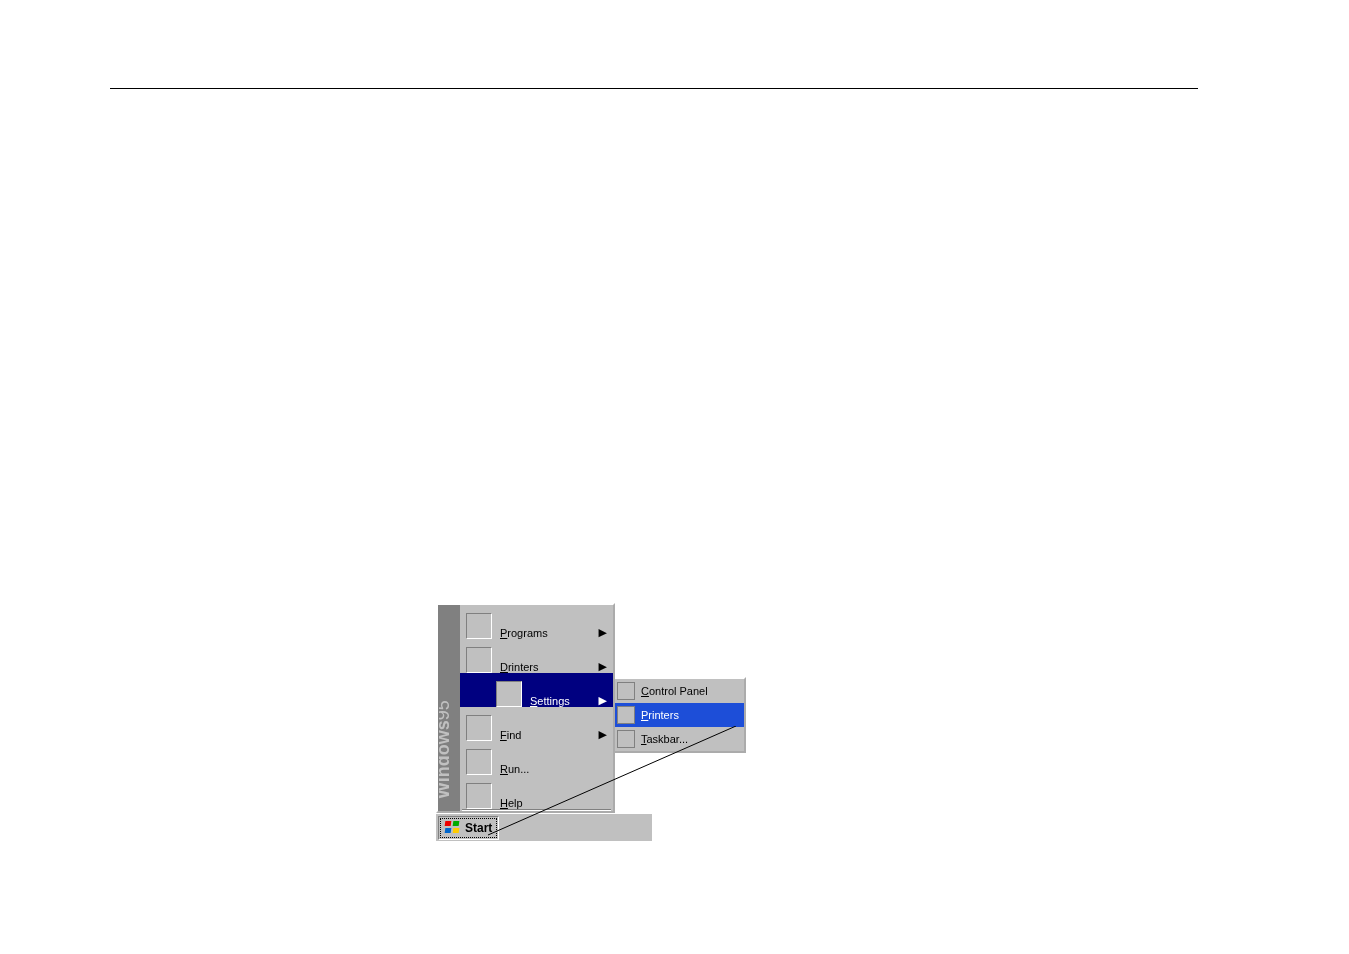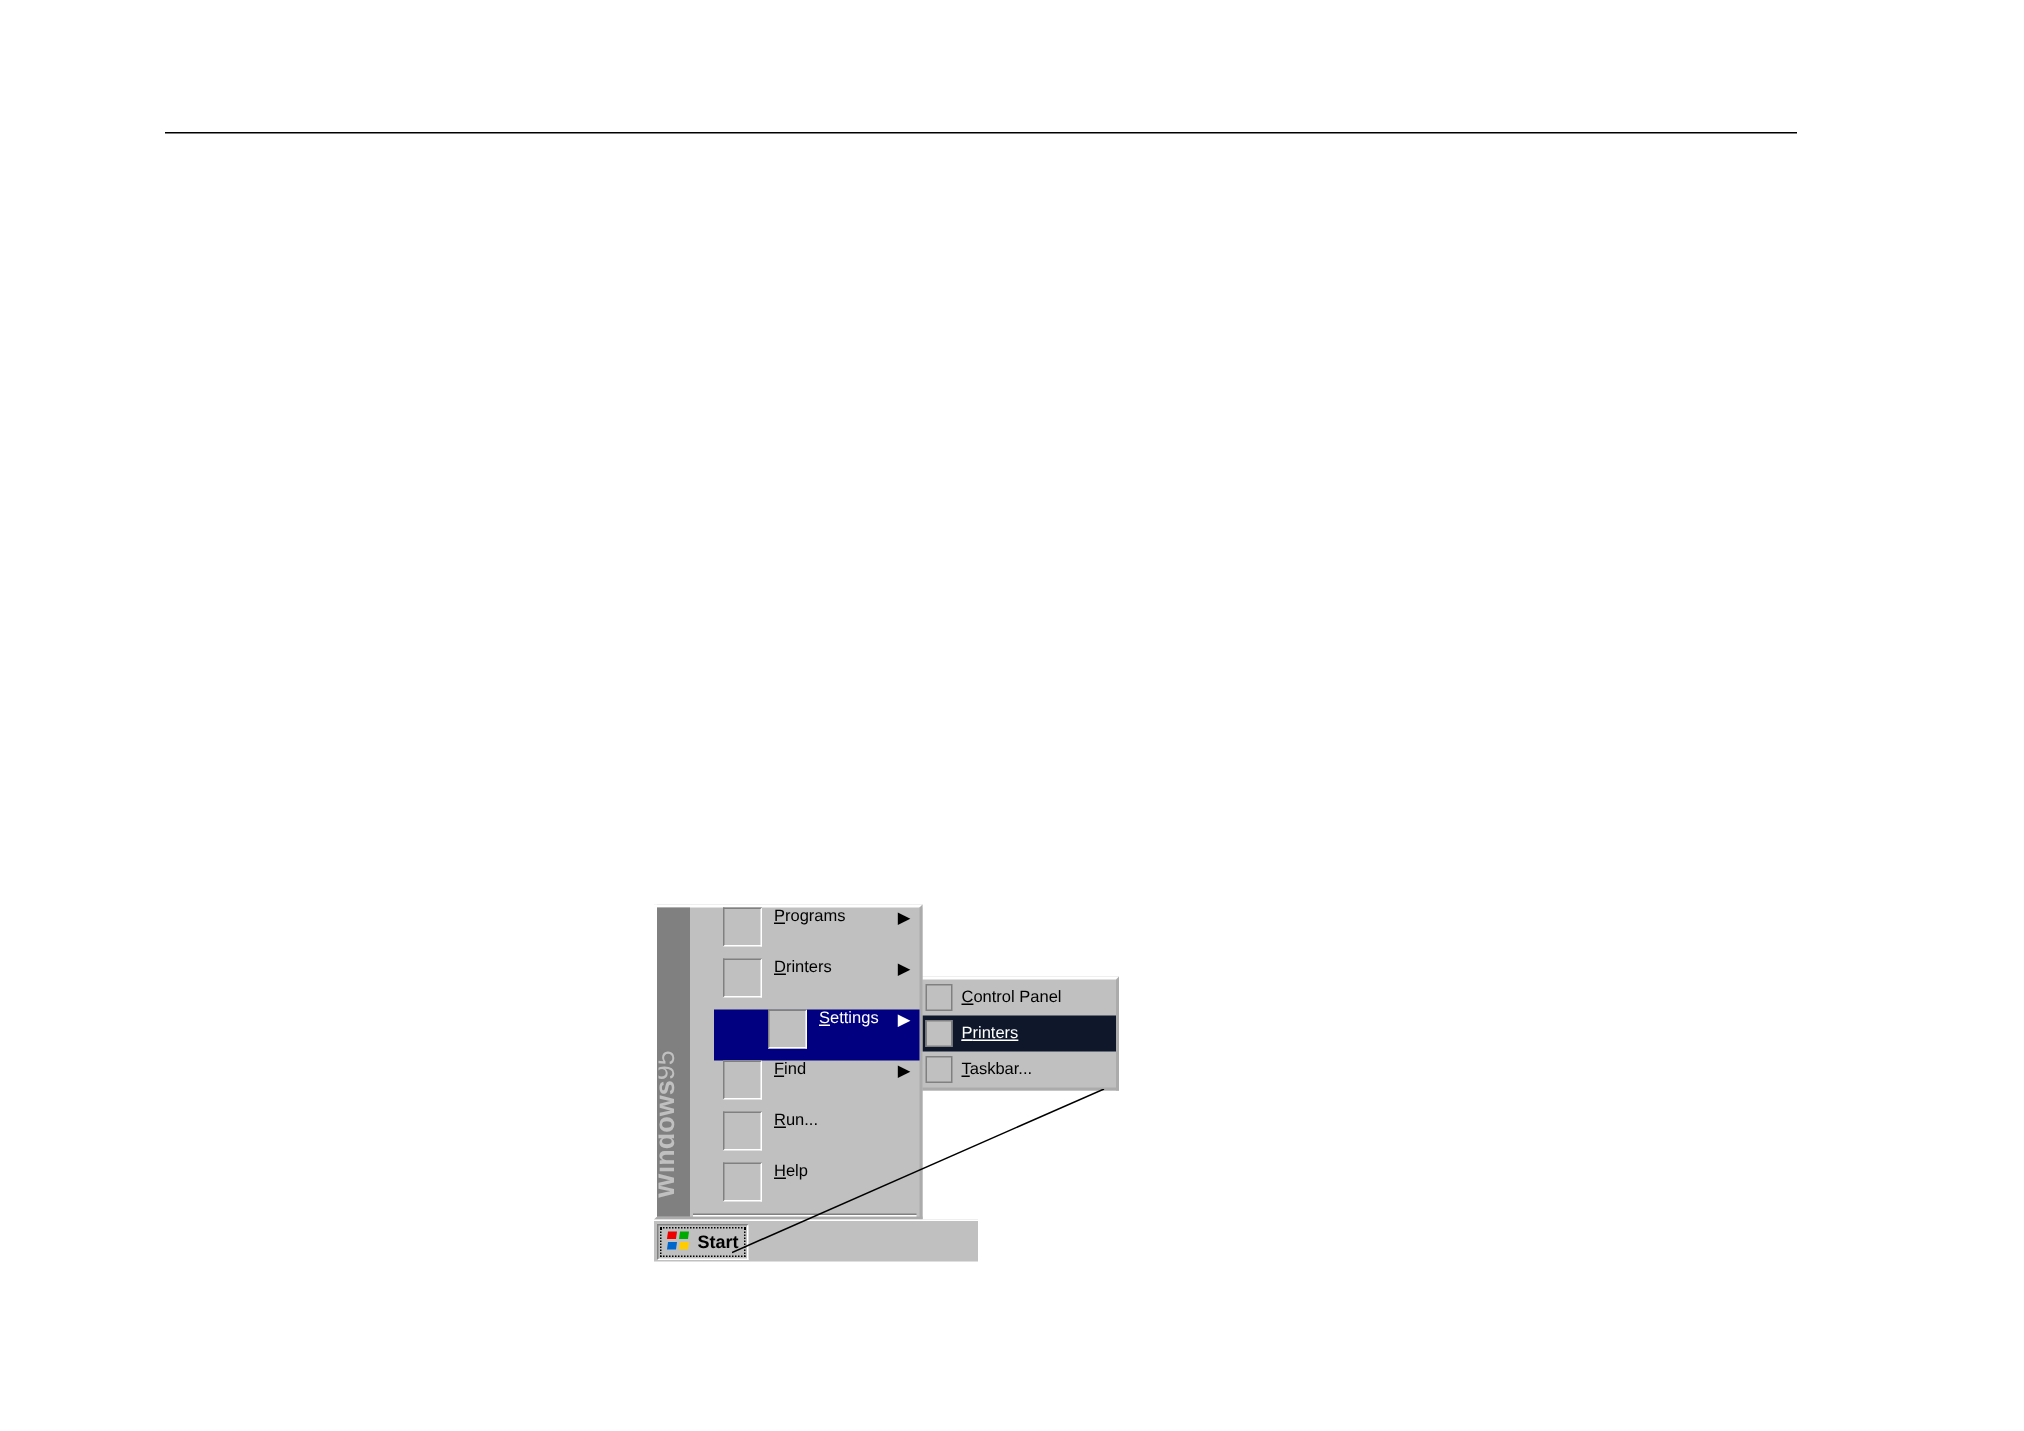--- a/index.html
+++ b/index.html
@@ -12,30 +12,30 @@
   .win-logo{width:16px;height:14px;position:relative;}
   .win-logo span{position:absolute;width:6px;height:5px;transform:skewX(-8deg);}
   .wl-a{left:0;top:0;background:#e00;}
   .wl-b{left:8px;top:0;background:#0a0;}
   .wl-c{left:0;top:7px;background:#06c;}
   .wl-d{left:8px;top:7px;background:#fc0;}
   .start-menu{position:absolute;bottom:28px;left:0;width:175px;background:#c0c0c0;border:2px outset #fff;display:flex;}
   .brand-strip{width:22px;background:#808080;display:flex;align-items:flex-end;justify-content:center;}
   .brand-strip svg{margin-bottom:6px;}
   .sm-list{flex:1;font:400 11px "MS Sans Serif",Tahoma,sans-serif;}
-  .sm-item{height:34px;display:flex;align-items:flex-start;gap:8px;padding:0 6px;position:relative;margin-left:16px;}
+  .sm-item{height:34px;display:flex;align-items:flex-end;gap:8px;padding:0 6px;position:relative;}
   .sm-item.sel{background:#000080;color:#fff;padding-left:36px;}
   .sm-sep{height:0;border-top:1px solid #808080;border-bottom:1px solid #fff;margin:0 2px;}
   .sm-icon{width:24px;height:24px;display:inline-block;background:#c0c0c0;border:1px solid #808080;border-right-color:#fff;border-bottom-color:#fff;}
   .sm-arrow{margin-left:auto;}
   .mnemonic{text-decoration:underline;}
   
-  .sub-menu{position:absolute;left:173px;bottom:114px;width:133px;background:#c0c0c0;border:2px outset #fff;font:400 11px "MS Sans Serif",Tahoma,sans-serif;}
+  .sub-menu{position:absolute;left:173px;bottom:88px;width:133px;background:#c0c0c0;border:2px outset #fff;font:400 11px "MS Sans Serif",Tahoma,sans-serif;}
   .sub-item{height:24px;display:flex;align-items:center;gap:6px;padding:0 6px;}
-  .sub-item.sel{background:#0f172a;color:#fff;text-decoration:underline;}
+  .sub-item.sel{background:#1d4ed8;color:#fff;}
   .sub-icon{width:16px;height:16px;display:inline-block;background:#c0c0c0;border:1px solid #808080;}
   
   .callout{position:absolute;left:488px;top:726px;pointer-events:none;}
 </style>
 </head>
 <body>
 
 <div class="page">
   <div class="hr"></div>
 

